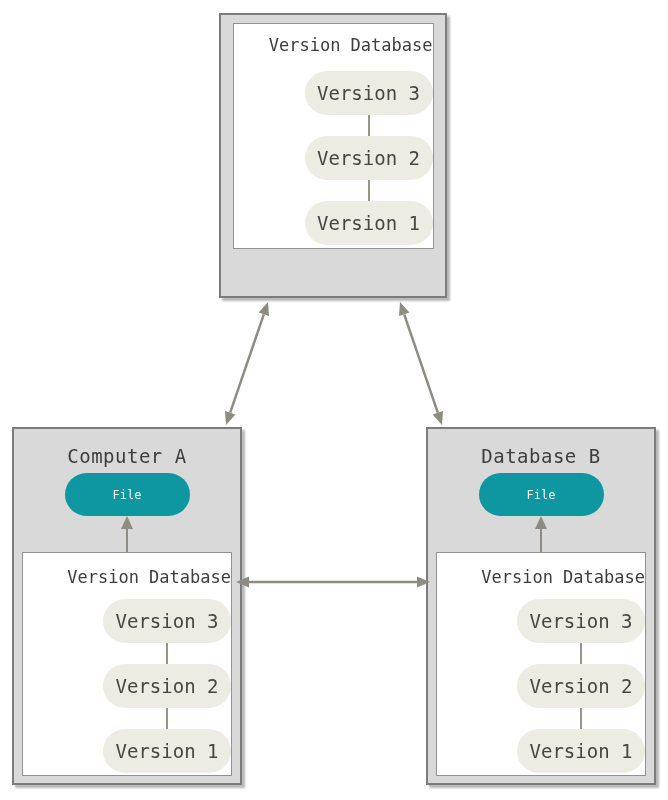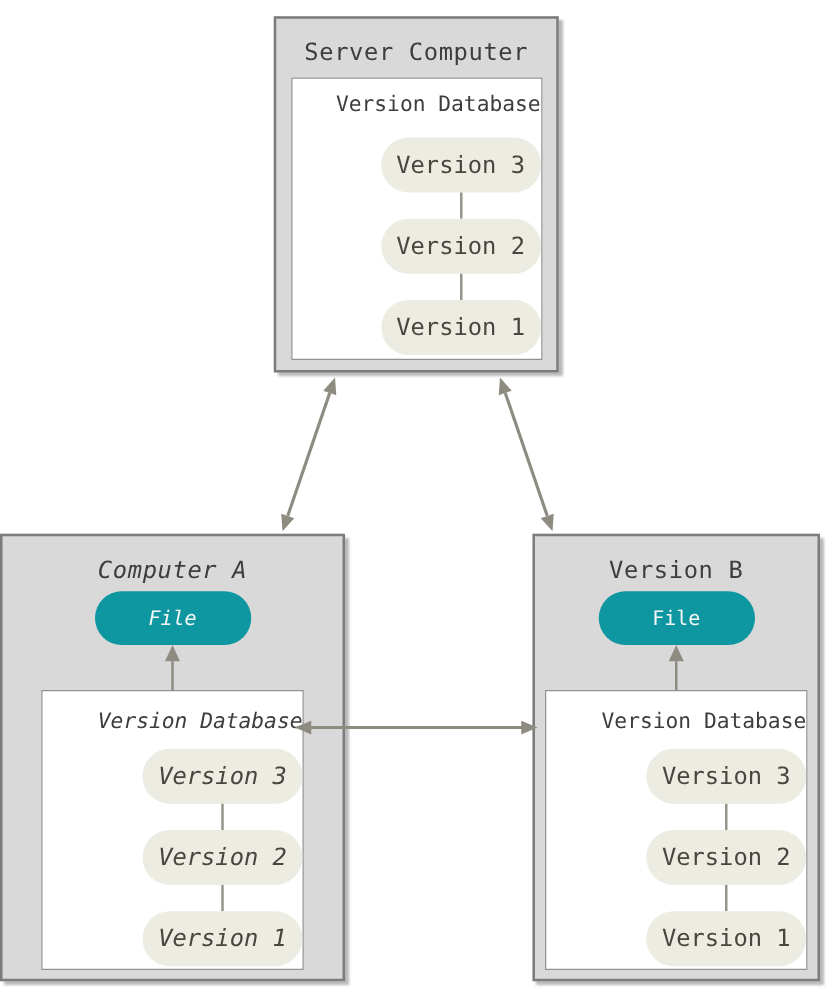--- a/index.html
+++ b/index.html
@@ -31,41 +31,41 @@
   .machine-box {
     position: absolute;
     background: var(--box-fill);
     border: 2px solid var(--box-border);
     box-shadow: 3px 3px 2px rgba(0,0,0,0.28);
     display: flex;
     flex-direction: column;
     align-items: center;
   }
   .machine-box.server { left: 219px; top: 13px;  width: 228px; height: 285px; }
-  .machine-box.comp-a { left: 0;  top: 427px; width: 276px; height: 358px; font-style: italic; }
+  .machine-box.comp-a { left: 12px;  top: 427px; width: 230px; height: 358px; }
   .machine-box.comp-b { left: 426px; top: 427px; width: 230px; height: 358px; }
 
   .machine-title {
     margin-top: 15px;
     height: 24px;
     line-height: 24px;
     font-size: 19px;
     letter-spacing: 0.5px;
     color: var(--text);
     white-space: nowrap;
   }
 
   .file-pill {
     margin-top: 5px;
     width: 125px;
     height: 43px;
     border-radius: 22px;
     background: var(--file-pill-fill);
     color: var(--file-pill-text);
-    font-size: 16px;
+    font-size: 12px;
     display: flex;
     align-items: center;
     justify-content: center;
   }
 
   .file-arrow {
     height: 36px;
     display: flex;
     flex-direction: column;
     align-items: center;
@@ -136,21 +136,20 @@
   }
   .arrow-shaft { stroke: var(--arrow); stroke-width: 2.5; }
   .arrow-tip { fill: var(--arrow); stroke: none; }
 </style>
 </head>
 <body>
 
 <div class="canvas">
 
   <div class="machine-box server">
-    <div class="machine-title">Server Computer</div>
     <div class="vdb-panel">
       <div class="vdb-label">Version Database</div>
       <div class="pill-stack">
         <div class="version-pill">Version 3</div>
         <div class="pill-connector"></div>
         <div class="version-pill">Version 2</div>
         <div class="pill-connector"></div>
         <div class="version-pill">Version 1</div>
       </div>
     </div>
@@ -169,21 +168,21 @@
         <div class="version-pill">Version 3</div>
         <div class="pill-connector"></div>
         <div class="version-pill">Version 2</div>
         <div class="pill-connector"></div>
         <div class="version-pill">Version 1</div>
       </div>
     </div>
   </div>
 
   <div class="machine-box comp-b">
-    <div class="machine-title">Version B</div>
+    <div class="machine-title">Database B</div>
     <div class="file-pill">File</div>
     <div class="file-arrow">
       <div class="head"></div>
       <div class="shaft"></div>
     </div>
     <div class="vdb-panel">
       <div class="vdb-label">Version Database</div>
       <div class="pill-stack">
         <div class="version-pill">Version 3</div>
         <div class="pill-connector"></div>

